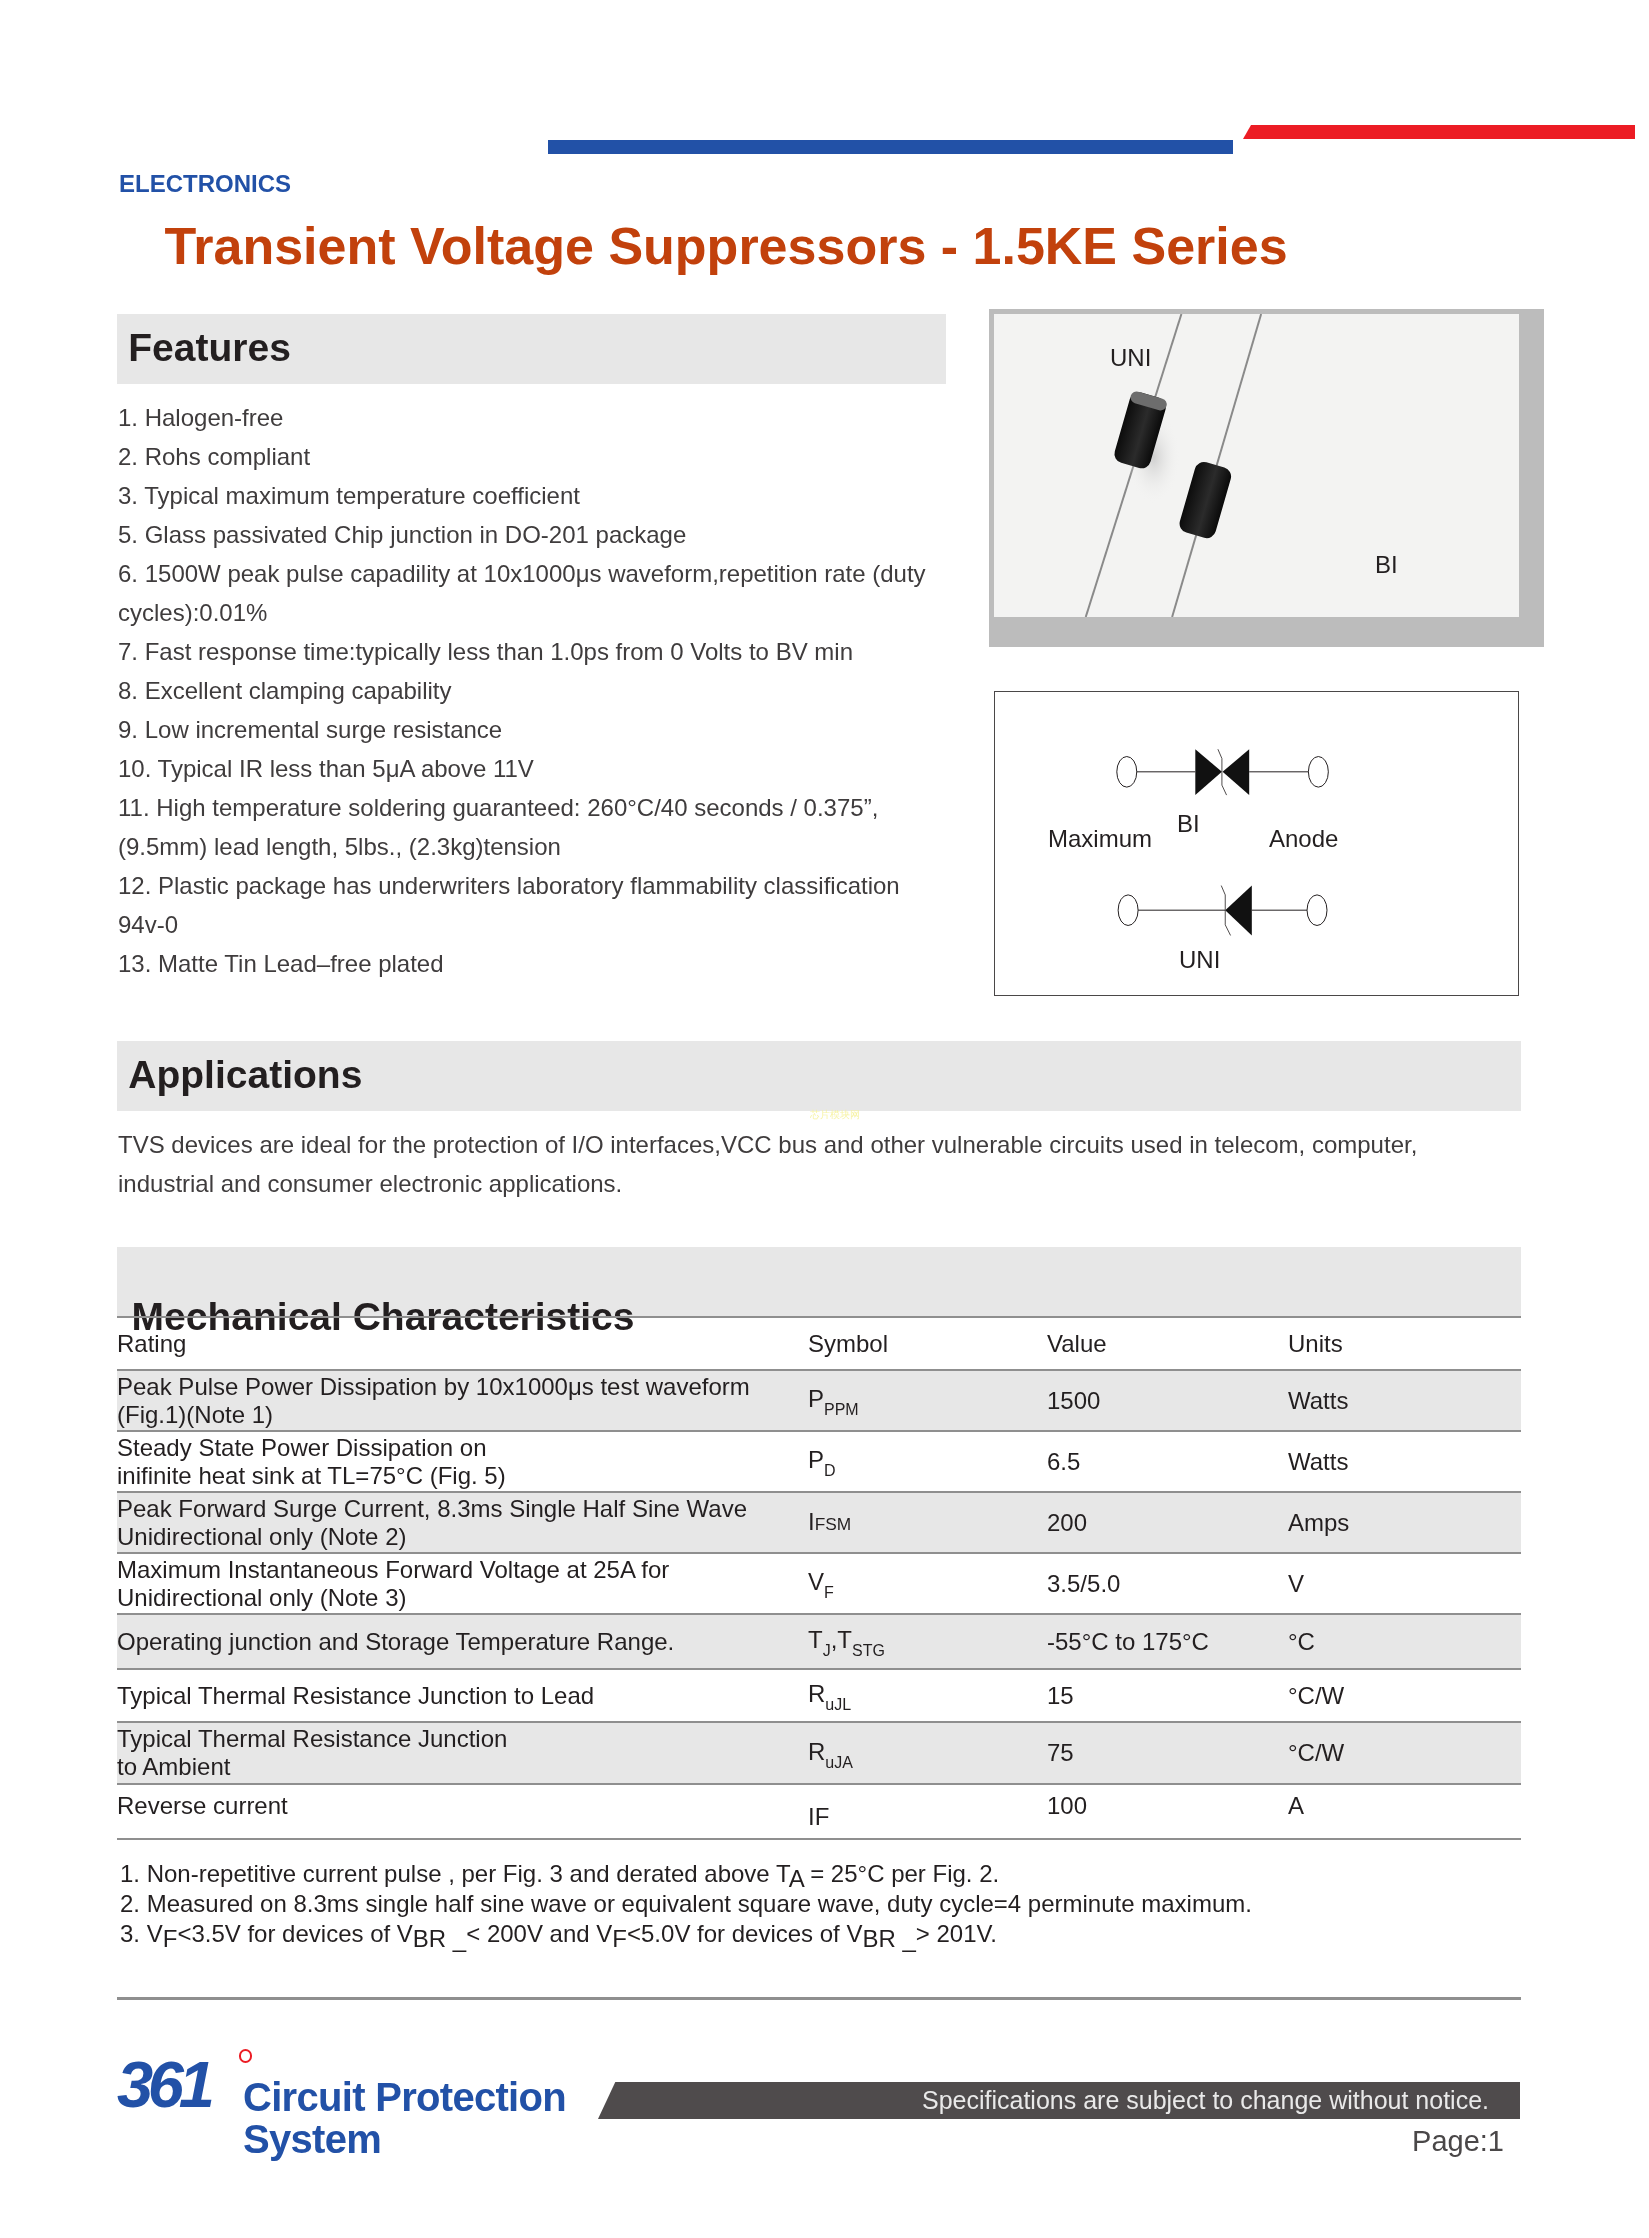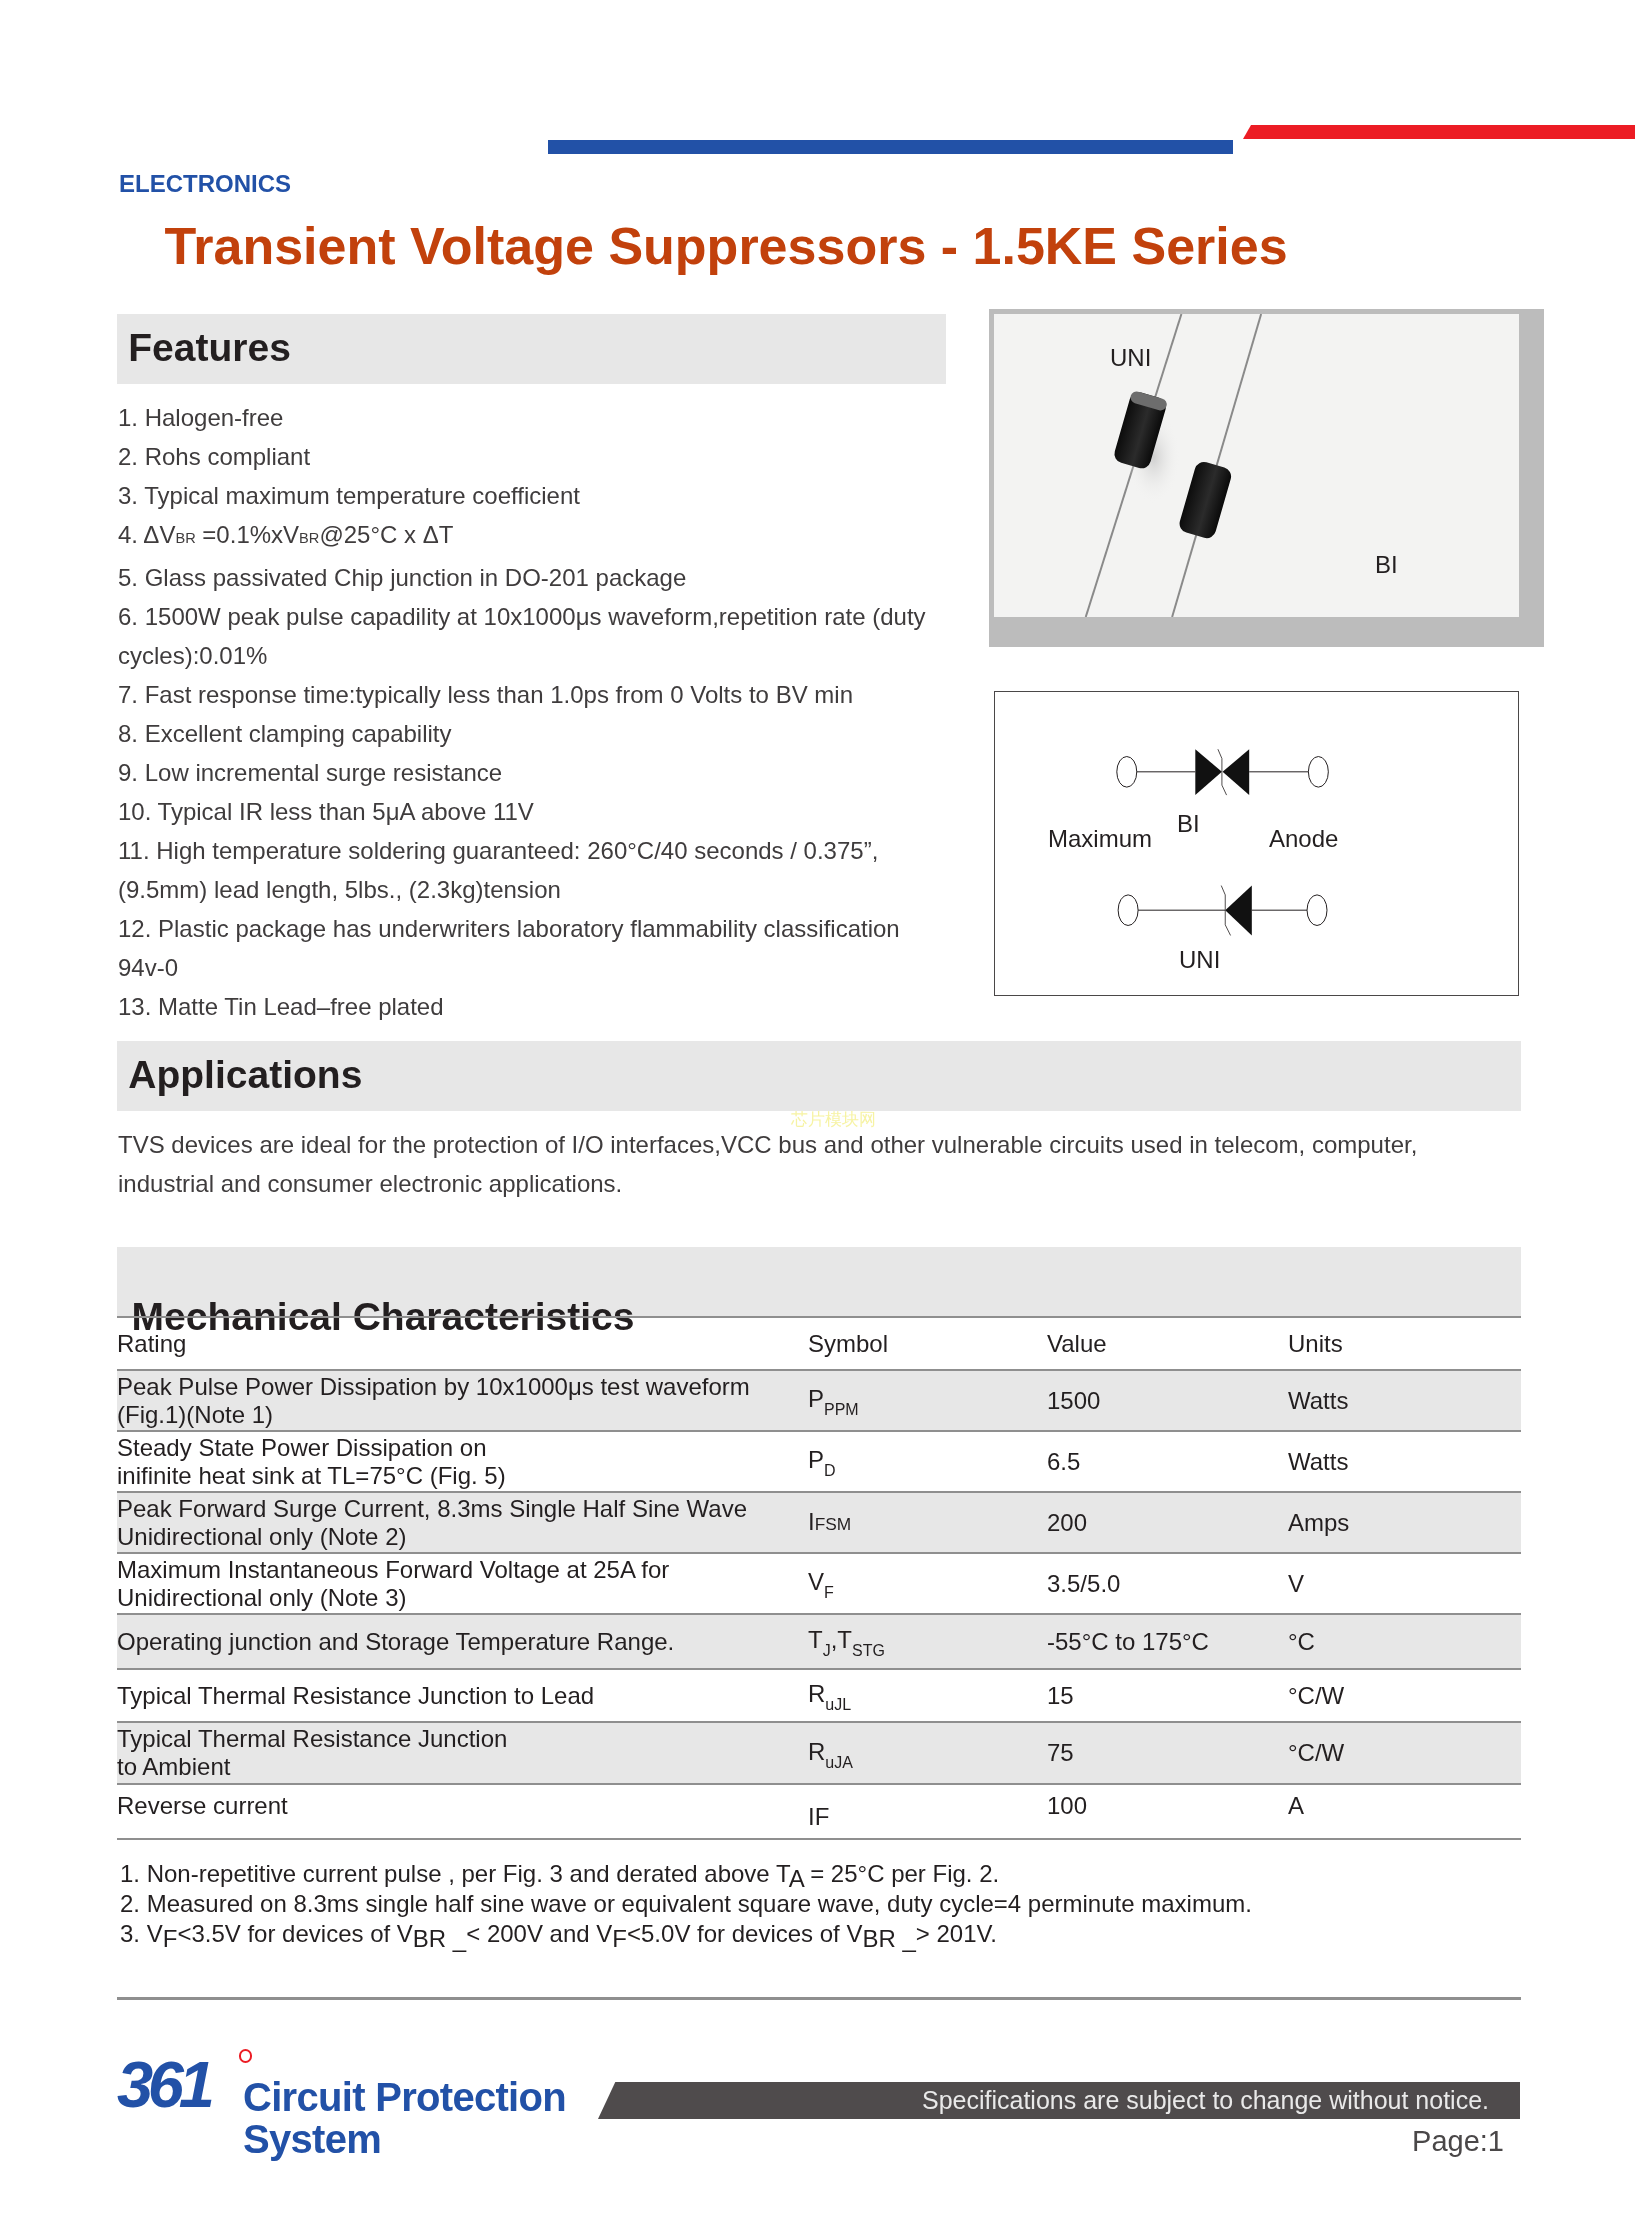--- a/index.html
+++ b/index.html
@@ -30,21 +30,21 @@
     .photo-frame { left: 989px; top: 309px; width: 555px; height: 338px; background: #bcbcbc; }
     .photo-inner { left: 994px; top: 314px; width: 525px; height: 303px; background: #f3f3f2; overflow: hidden; }
     .photo-label { font-size: 24px; color: #231f20; }
 
     
     .schem { left: 994px; top: 691px; width: 525px; height: 305px; border: 1.3px solid #4a4748; box-sizing: border-box; background: #fff; }
     .schem-label { font-size: 24px; color: #231f20; }
 
     .app-header { left: 117px; top: 1041px; width: 1404px; height: 70px; }
     .app-header .h { top: 12px; font-size: 39px; }
-    .watermark { left: 791px; top: 1108px; font-size: 17px; color: #f6f29b; opacity: 0.9; text-align: center; }
+    .watermark { left: 810px; top: 1108px; font-size: 10px; color: #f6f29b; opacity: 0.9; text-align: center; }
     .app-text { left: 118px; top: 1125px; width: 1430px; font-size: 24px; line-height: 39px; color: #3f3c3d; }
 
     .mech-header { left: 117px; top: 1247px; width: 1404px; height: 69px; }
     .mech-header .h { top: 13.3px; font-size: 39px; left: 14.6px; margin-top: 35px; }
 
     
     .spec-table { left: 117px; top: 1316px; width: 1404px; border-collapse: collapse; font-size: 24px; color: #231f20; }
     .spec-table td, .spec-table th { text-align: left; vertical-align: middle; padding: 0; font-weight: normal; line-height: 28px; }
     .spec-table tr { border-top: 2.7px solid #8f8f8f; }
     .spec-table tr.first { border-top: 2.7px solid #8f8f8f; }
@@ -81,21 +81,20 @@
 <div class="abs brand">ELECTRONICS</div>
 <div class="abs doc-title"><span>Transient Voltage Suppressors - 1.5KE Series</span></div>
 
 <div class="abs section-header feat-header">
   <div class="h">Features</div>
 </div>
 <div class="abs feat-list">
   <div>1. Halogen-free</div>
   <div>2. Rohs compliant</div>
   <div>3. Typical maximum temperature coefficient</div>
-  <div><span>4. ΔV</span><span class="sub-small">BR</span><span> =0.1%xV</span><span class="sub-small">BR</span><span>@25°C x ΔT</span></div>
   <div>5. Glass passivated Chip junction in DO-201 package</div>
   <div>6. 1500W peak pulse capadility at 10x1000μs waveform,repetition rate (duty</div>
   <div>cycles):0.01%</div>
   <div>7. Fast response time:typically less than 1.0ps from 0 Volts to BV min</div>
   <div>8. Excellent clamping capability</div>
   <div>9. Low incremental surge resistance</div>
   <div>10. Typical IR less than 5μA above 11V</div>
   <div>11. High temperature soldering guaranteed: 260°C/40 seconds / 0.375”,</div>
   <div>(9.5mm) lead length, 5lbs., (2.3kg)tension</div>
   <div>12. Plastic package has underwriters laboratory flammability classification</div>

